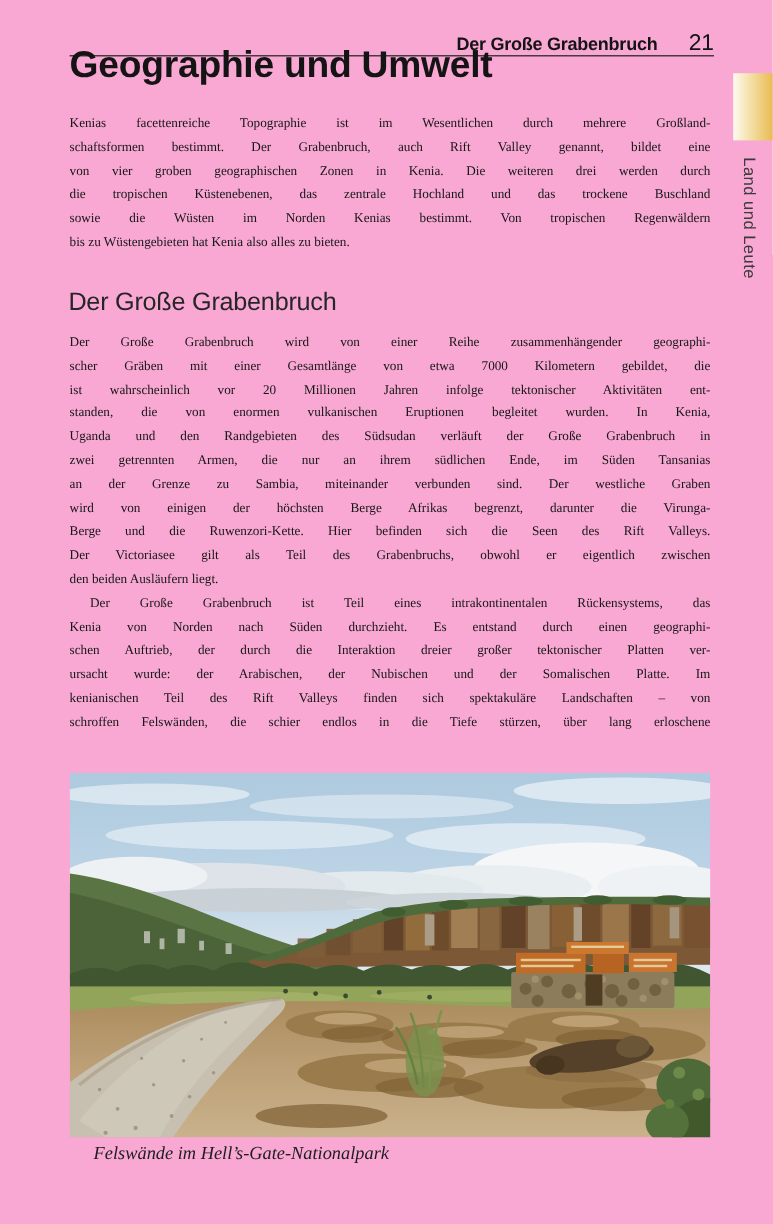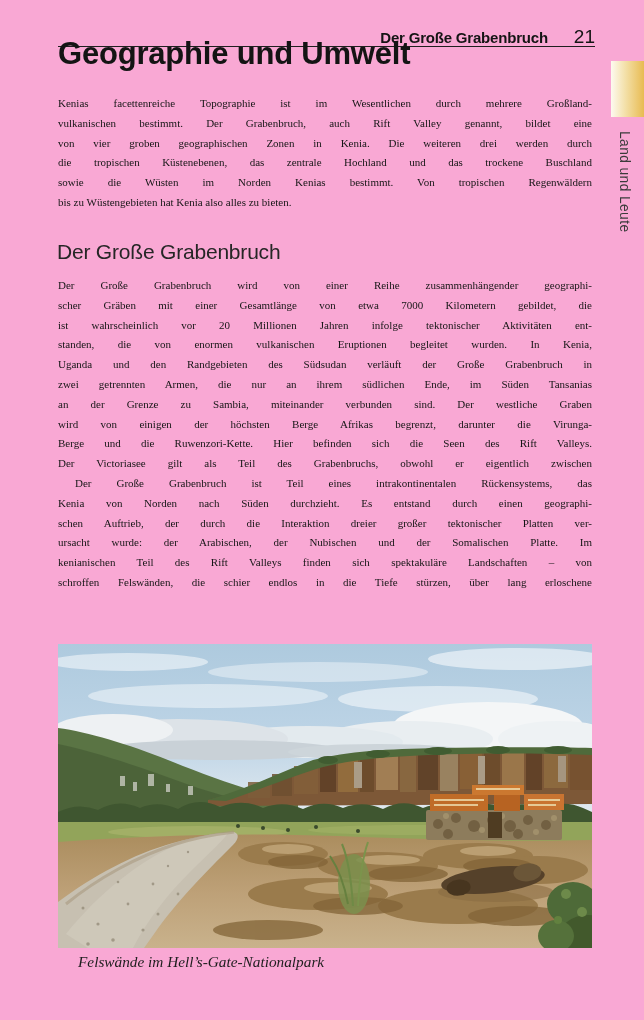--- a/index.html
+++ b/index.html
@@ -55,41 +55,42 @@
   </div>
   <div class="headrule"></div>
 
   <div class="tab"></div>
   <div class="tablabel">Land und Leute</div>
 
   <div class="h1">Geographie und Umwelt</div>
 
   <div class="bodytext intro">
       <div class="tline">Kenias facettenreiche Topographie ist im Wesentlichen durch mehrere Großland-</div>
-      <div class="tline">vulkanischen bestimmt. Der Grabenbruch, auch Rift Valley genannt, bildet eine</div>
+      <div class="tline">schaftsformen bestimmt. Der Grabenbruch, auch Rift Valley genannt, bildet eine</div>
       <div class="tline">von vier groben geographischen Zonen in Kenia. Die weiteren drei werden durch</div>
       <div class="tline">die tropischen Küstenebenen, das zentrale Hochland und das trockene Buschland</div>
       <div class="tline">sowie die Wüsten im Norden Kenias bestimmt. Von tropischen Regenwäldern</div>
       <div class="tline last">bis zu Wüstengebieten hat Kenia also alles zu bieten.</div>
     </div>
 
   <div class="h2">Der Große Grabenbruch</div>
 
   <div class="bodytext sectionbody">
     <div>
         <div class="tline">Der Große Grabenbruch wird von einer Reihe zusammenhängender geographi-</div>
         <div class="tline">scher Gräben mit einer Gesamtlänge von etwa 7000 Kilometern gebildet, die</div>
         <div class="tline">ist wahrscheinlich vor 20 Millionen Jahren infolge tektonischer Aktivitäten ent-</div>
         <div class="tline">standen, die von enormen vulkanischen Eruptionen begleitet wurden. In Kenia,</div>
         <div class="tline">Uganda und den Randgebieten des Südsudan verläuft der Große Grabenbruch in</div>
         <div class="tline">zwei getrennten Armen, die nur an ihrem südlichen Ende, im Süden Tansanias</div>
         <div class="tline">an der Grenze zu Sambia, miteinander verbunden sind. Der westliche Graben</div>
         <div class="tline">wird von einigen der höchsten Berge Afrikas begrenzt, darunter die Virunga-</div>
         <div class="tline">Berge und die Ruwenzori-Kette. Hier befinden sich die Seen des Rift Valleys.</div>
         <div class="tline">Der Victoriasee gilt als Teil des Grabenbruchs, obwohl er eigentlich zwischen</div>
+        <div class="tline last">den beiden Ausläufern liegt.</div>
       </div>
     <div>
         <div class="tline indent">Der Große Grabenbruch ist Teil eines intrakontinentalen Rückensystems, das</div>
         <div class="tline">Kenia von Norden nach Süden durchzieht. Es entstand durch einen geographi-</div>
         <div class="tline">schen Auftrieb, der durch die Interaktion dreier großer tektonischer Platten ver-</div>
         <div class="tline">ursacht wurde: der Arabischen, der Nubischen und der Somalischen Platte. Im</div>
         <div class="tline">kenianischen Teil des Rift Valleys finden sich spektakuläre Landschaften – von</div>
         <div class="tline">schroffen Felswänden, die schier endlos in die Tiefe stürzen, über lang erloschene</div>
       </div>
   </div>

